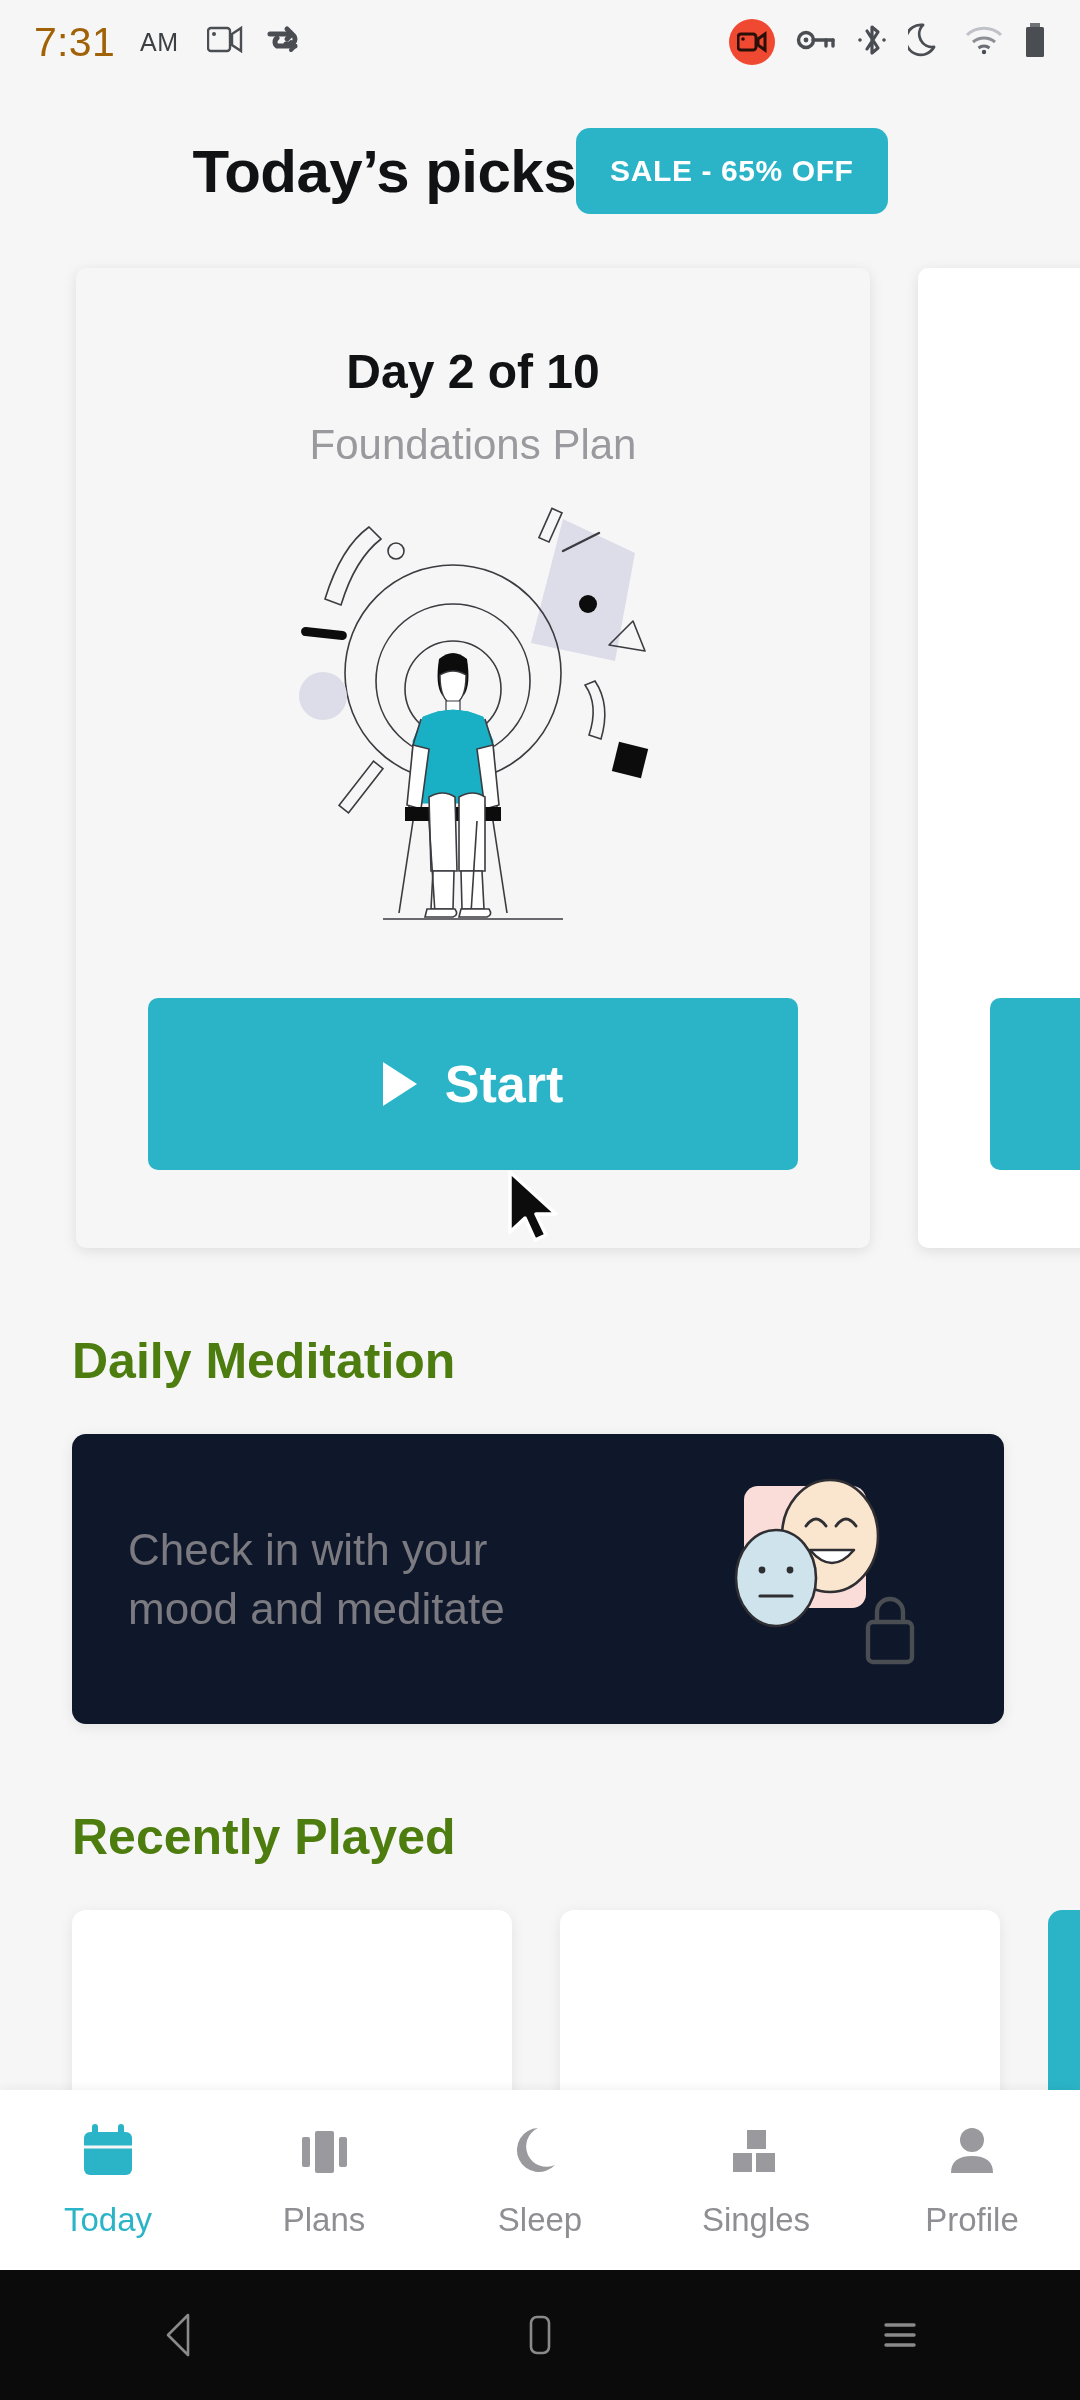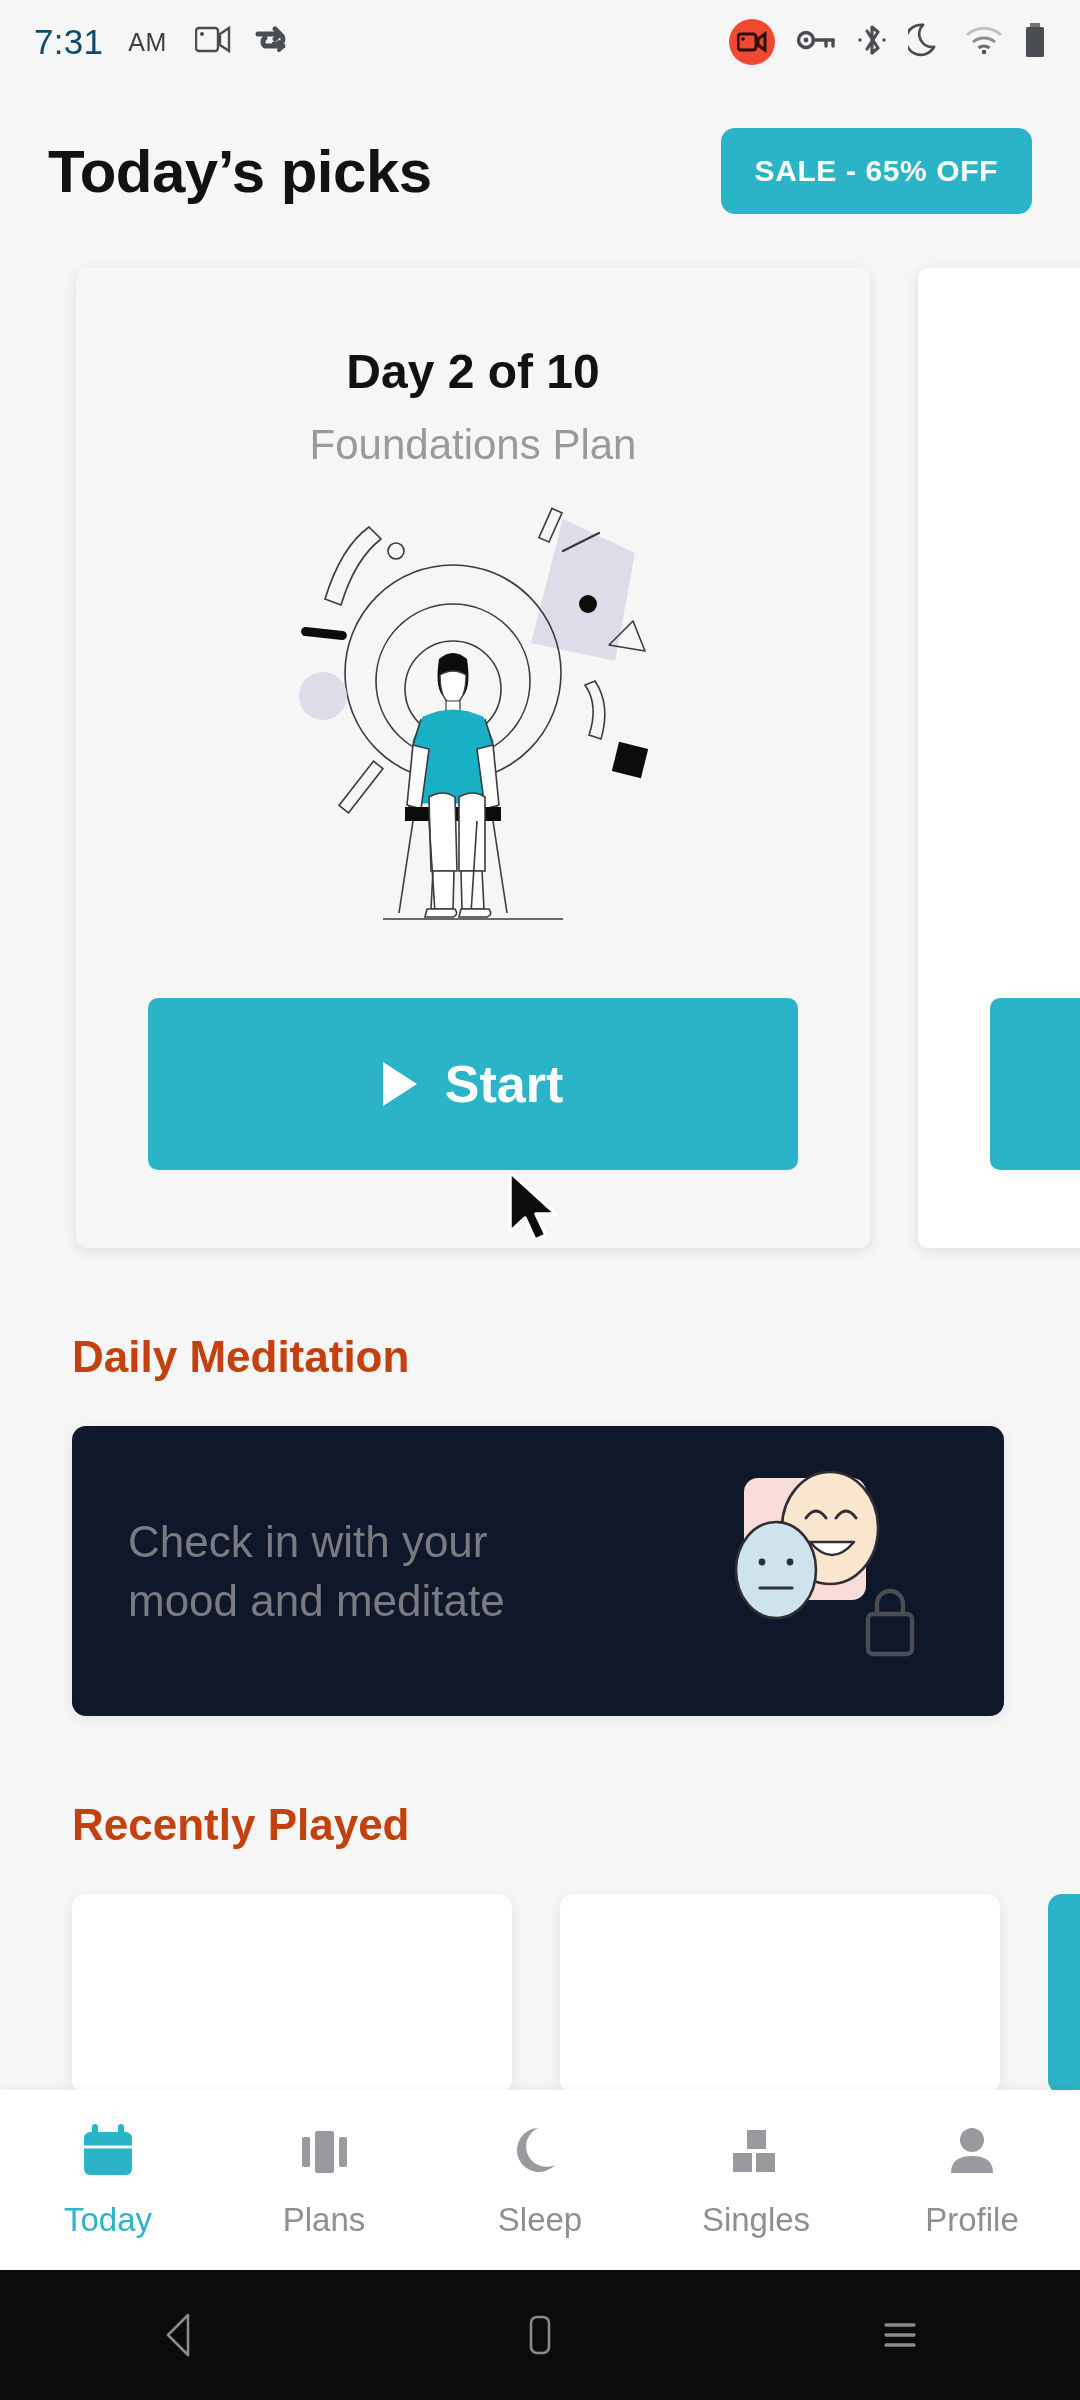--- a/index.html
+++ b/index.html
@@ -9,32 +9,32 @@
     background:#F6F6F7;
     overflow:hidden;
     position:relative;
   }
 
   
   .statusbar{
     height:84px; display:flex; align-items:center;
     padding:0 34px; background:#F6F6F7;
   }
-  .sb-time{ font-size:35px; color:#0c4a6e; letter-spacing:.3px; }
+  .sb-time{ font-size:41px; color:#a16207; letter-spacing:.3px; }
   .sb-ampm{ font-size:25px; color:#3C4043; margin-left:25px; letter-spacing:.5px; }
   .sb-left-icons{ display:flex; align-items:center; gap:20px; margin-left:28px; }
   .sb-right{ margin-left:auto; display:flex; align-items:center; gap:21px; }
   .rec-badge{
     width:46px;height:46px;border-radius:50%;background:#EF4A31;
     display:flex;align-items:center;justify-content:center;
   }
 
   
   .header{
-    display:flex; align-items:center; justify-content:space-between;
+    display:flex; align-items:center; justify-content:center;
     padding:44px 48px 0 48px;
   }
   .page-title{
     font-size:60px; font-weight:bold; color:#111214; letter-spacing:-.5px;
   }
   .sale-btn{
     background:#2BB4C8; color:#fff; border:none;
     font-size:30px; font-weight:bold; letter-spacing:.6px;
     padding:0 34px; height:86px; border-radius:14px;
     display:flex;align-items:center;justify-content:center;
@@ -68,21 +68,21 @@
     cursor:pointer;
   }
   .play-tri{
     width:0;height:0;border-left:34px solid #fff;
     border-top:22px solid transparent;border-bottom:22px solid transparent;
   }
   .next .start-btn{ left:72px; right:-60px; }
 
   
   .section-title{
-    font-size:44px; font-weight:bold; color:#c2410c;
+    font-size:50px; font-weight:bold; color:#4d7c0f;
     padding:0 1px 0 72px; margin-top:84px;
   }
   .mood-card{
     margin:44px 76px 0 72px; height:290px;
     background:#0f172a; border-radius:14px;
     box-shadow:0 3px 14px rgba(0,0,0,.08);
     display:flex; align-items:center; padding:0 56px;
     position:relative; cursor:pointer;
   }
   .mood-text{

